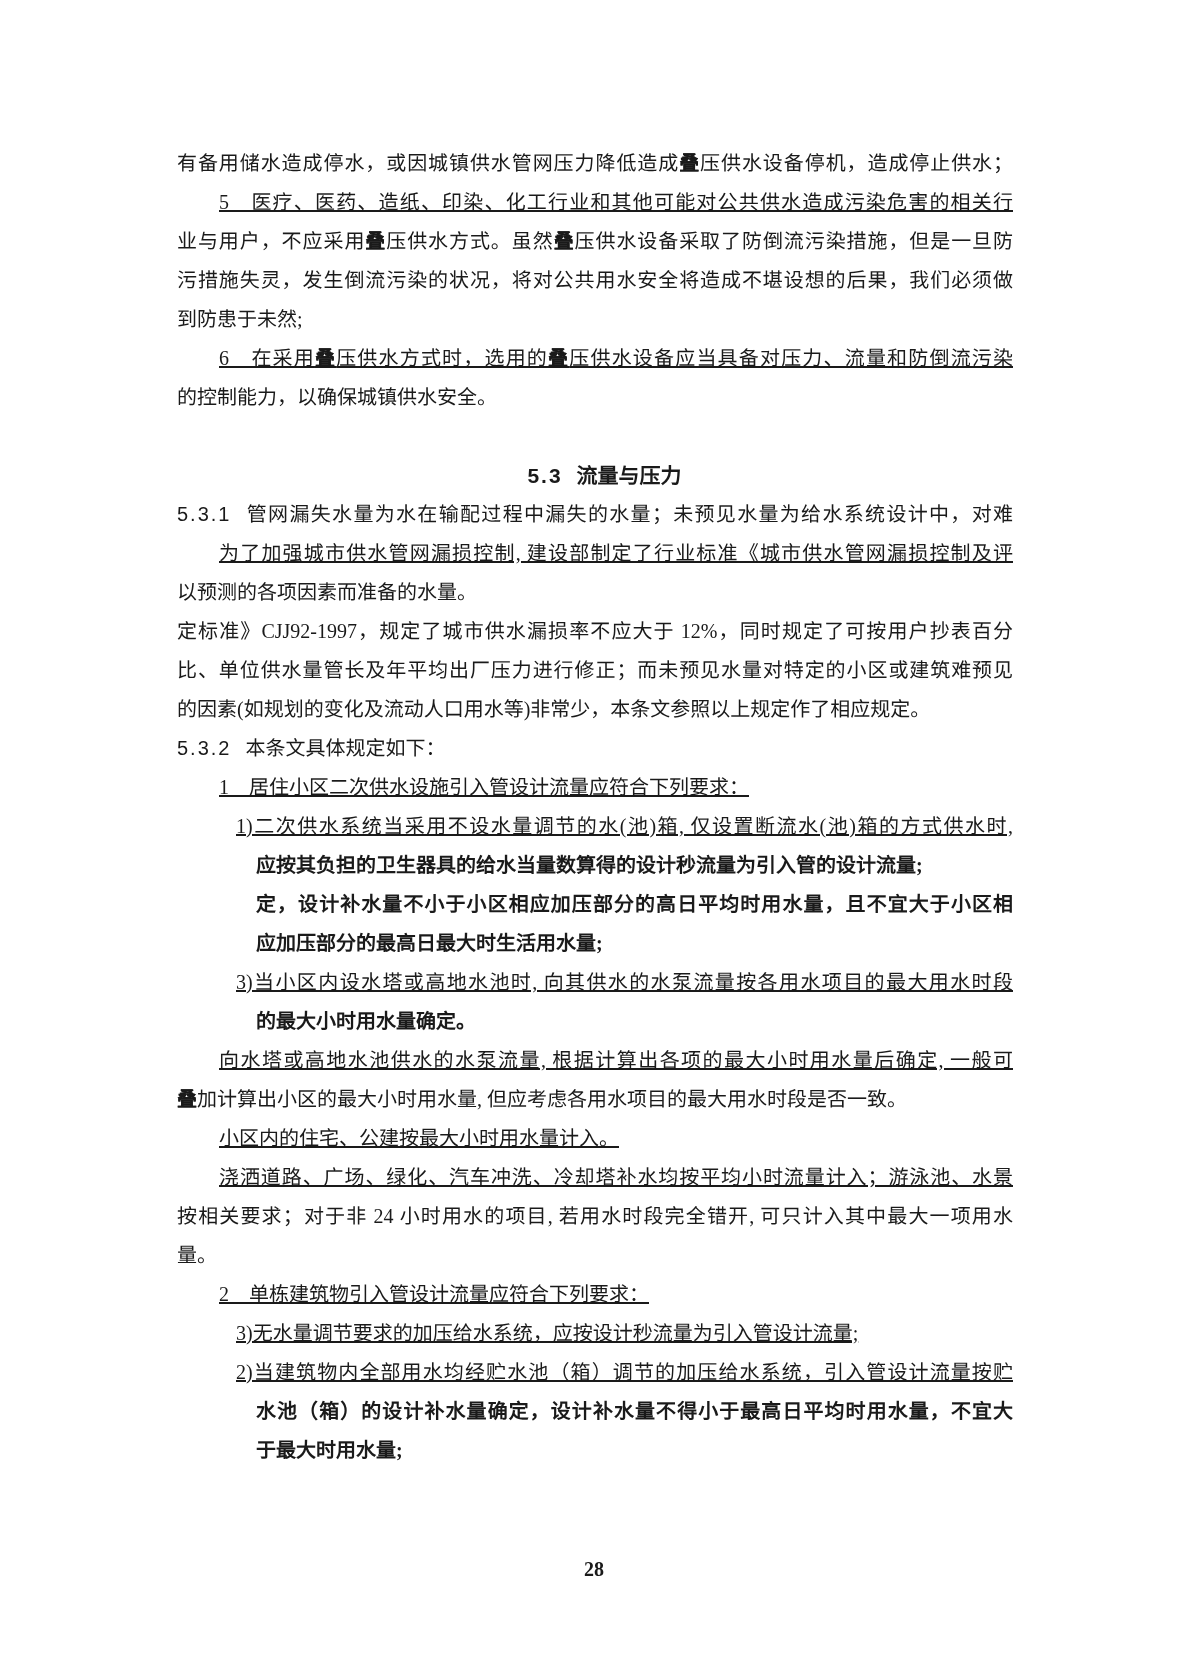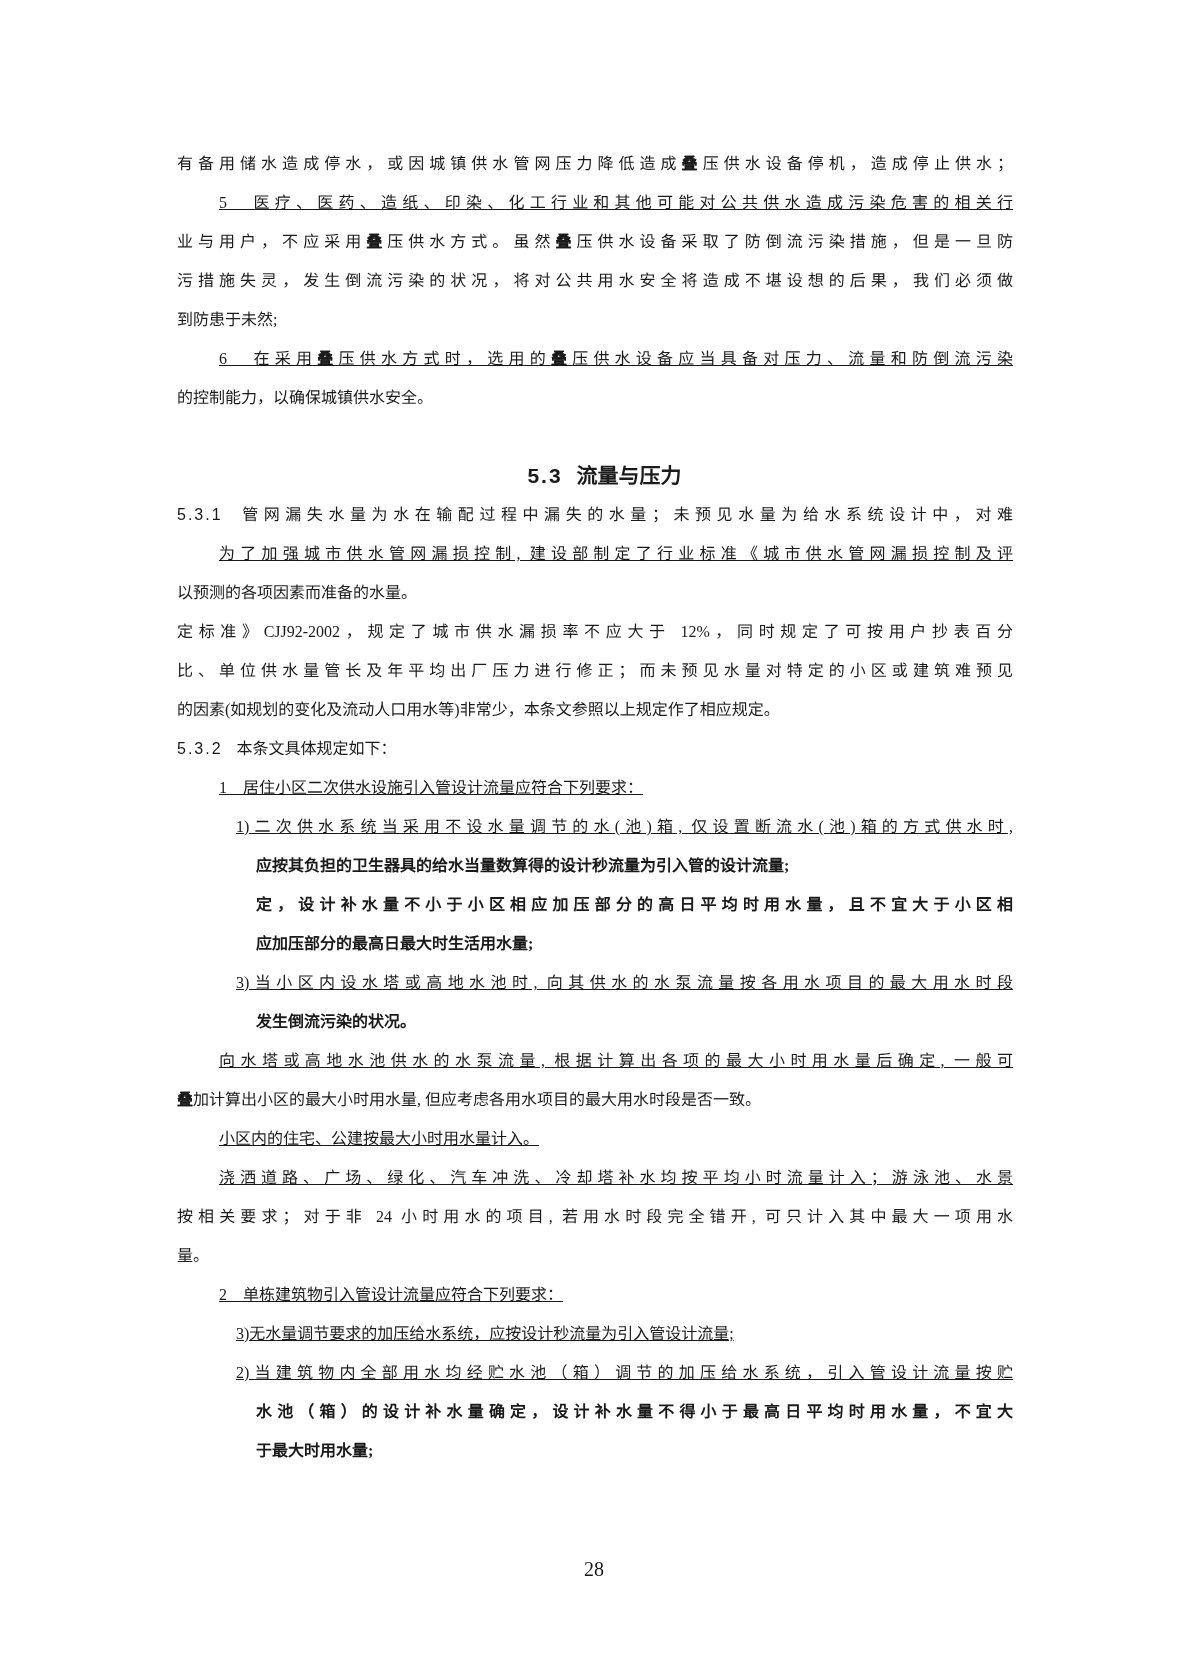--- a/index.html
+++ b/index.html
@@ -12,21 +12,21 @@
     overflow: hidden;
   }
   .text-block {
     position: absolute;
     left: 177px; top: 144px;
     width: 836px;
   }
   .line {
     height: 39px;
     line-height: 39px;
-    font-size: 16px;
+    font-size: 20px;
     overflow: hidden;
   }
   .full {
     text-align: justify;
     text-align-last: justify;
   }
   .l-blank { height: 39px; }
   .l-indent { text-indent: 42px; text-decoration: underline; }
   .l-sub { padding-left: 59px; text-decoration: underline; }
   .l-subcont { padding-left: 79px; font-weight: bold; }
@@ -42,50 +42,51 @@
     letter-spacing: 2px;
     margin-right: 14px;
   }
   .hv { font-weight: bold; text-shadow: 0 0 0.5px currentColor; }
   .page-number {
     position: absolute;
     top: 1556px; left: 0; width: 100%;
     text-align: center;
     font-size: 20px;
     line-height: 26px;
+    font-weight: bold;
   }
 </style>
 </head>
 <body>
 
 <div class="page">
   <div class="text-block" id="lines">
       <div class="line l-flush full"><span>有备用储水造成停水，或因城镇供水管网压力降低造成<span class="hv">叠</span>压供水设备停机，造成停止供水；</span></div>
       <div class="line l-indent full"><span>5　医疗、医药、造纸、印染、化工行业和其他可能对公共供水造成污染危害的相关行</span></div>
       <div class="line l-flush full"><span>业与用户，不应采用<span class="hv">叠</span>压供水方式。虽然<span class="hv">叠</span>压供水设备采取了防倒流污染措施，但是一旦防</span></div>
       <div class="line l-flush full"><span>污措施失灵，发生倒流污染的状况，将对公共用水安全将造成不堪设想的后果，我们必须做</span></div>
       <div class="line l-flush"><span>到防患于未然;</span></div>
       <div class="line l-indent full"><span>6　在采用<span class="hv">叠</span>压供水方式时，选用的<span class="hv">叠</span>压供水设备应当具备对压力、流量和防倒流污染</span></div>
       <div class="line l-flush"><span>的控制能力，以确保城镇供水安全。</span></div>
       <div class="line l-blank"></div>
       <div class="line l-heading"><span class="sec-label">5.3</span><span>流量与压力</span></div>
       <div class="line l-clause full"><span class="sec-label">5.3.1</span><span>管网漏失水量为水在输配过程中漏失的水量；未预见水量为给水系统设计中，对难</span></div>
       <div class="line l-indent full"><span>为了加强城市供水管网漏损控制, 建设部制定了行业标准《城市供水管网漏损控制及评</span></div>
       <div class="line l-flush"><span>以预测的各项因素而准备的水量。</span></div>
-      <div class="line l-flush full"><span>定标准》CJJ92-2002，规定了城市供水漏损率不应大于 12%，同时规定了可按用户抄表百分</span></div>
+      <div class="line l-flush full"><span>定标准》CJJ92-1997，规定了城市供水漏损率不应大于 12%，同时规定了可按用户抄表百分</span></div>
       <div class="line l-flush full"><span>比、单位供水量管长及年平均出厂压力进行修正；而未预见水量对特定的小区或建筑难预见</span></div>
       <div class="line l-flush"><span>的因素(如规划的变化及流动人口用水等)非常少，本条文参照以上规定作了相应规定。</span></div>
       <div class="line l-clause"><span class="sec-label">5.3.2</span><span>本条文具体规定如下：</span></div>
       <div class="line l-indent"><span>1　居住小区二次供水设施引入管设计流量应符合下列要求：</span></div>
       <div class="line l-sub full"><span>1)二次供水系统当采用不设水量调节的水(池)箱, 仅设置断流水(池)箱的方式供水时,</span></div>
       <div class="line l-subcont"><span>应按其负担的卫生器具的给水当量数算得的设计秒流量为引入管的设计流量;</span></div>
       <div class="line l-subcont full"><span>定，设计补水量不小于小区相应加压部分的高日平均时用水量，且不宜大于小区相</span></div>
       <div class="line l-subcont"><span>应加压部分的最高日最大时生活用水量;</span></div>
       <div class="line l-sub full"><span>3)当小区内设水塔或高地水池时, 向其供水的水泵流量按各用水项目的最大用水时段</span></div>
-      <div class="line l-subcont"><span>发生倒流污染的状况。</span></div>
+      <div class="line l-subcont"><span>的最大小时用水量确定。</span></div>
       <div class="line l-indent full"><span>向水塔或高地水池供水的水泵流量, 根据计算出各项的最大小时用水量后确定, 一般可</span></div>
       <div class="line l-flush"><span><span class="hv">叠</span>加计算出小区的最大小时用水量, 但应考虑各用水项目的最大用水时段是否一致。</span></div>
       <div class="line l-indent"><span>小区内的住宅、公建按最大小时用水量计入。</span></div>
       <div class="line l-indent full"><span>浇洒道路、广场、绿化、汽车冲洗、冷却塔补水均按平均小时流量计入；游泳池、水景</span></div>
       <div class="line l-flush full"><span>按相关要求；对于非 24 小时用水的项目, 若用水时段完全错开, 可只计入其中最大一项用水</span></div>
       <div class="line l-flush"><span>量。</span></div>
       <div class="line l-indent"><span>2　单栋建筑物引入管设计流量应符合下列要求：</span></div>
       <div class="line l-sub"><span>3)无水量调节要求的加压给水系统，应按设计秒流量为引入管设计流量;</span></div>
       <div class="line l-sub full"><span>2)当建筑物内全部用水均经贮水池（箱）调节的加压给水系统，引入管设计流量按贮</span></div>
       <div class="line l-subcont full"><span>水池（箱）的设计补水量确定，设计补水量不得小于最高日平均时用水量，不宜大</span></div>

